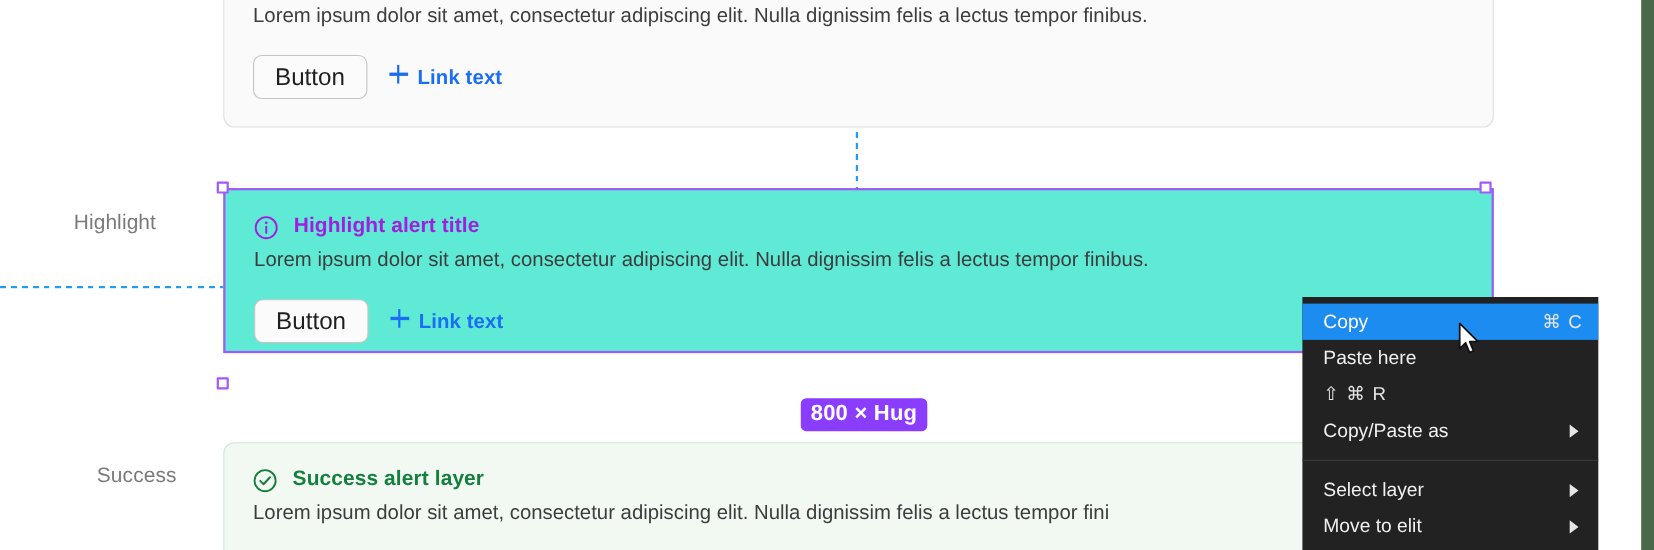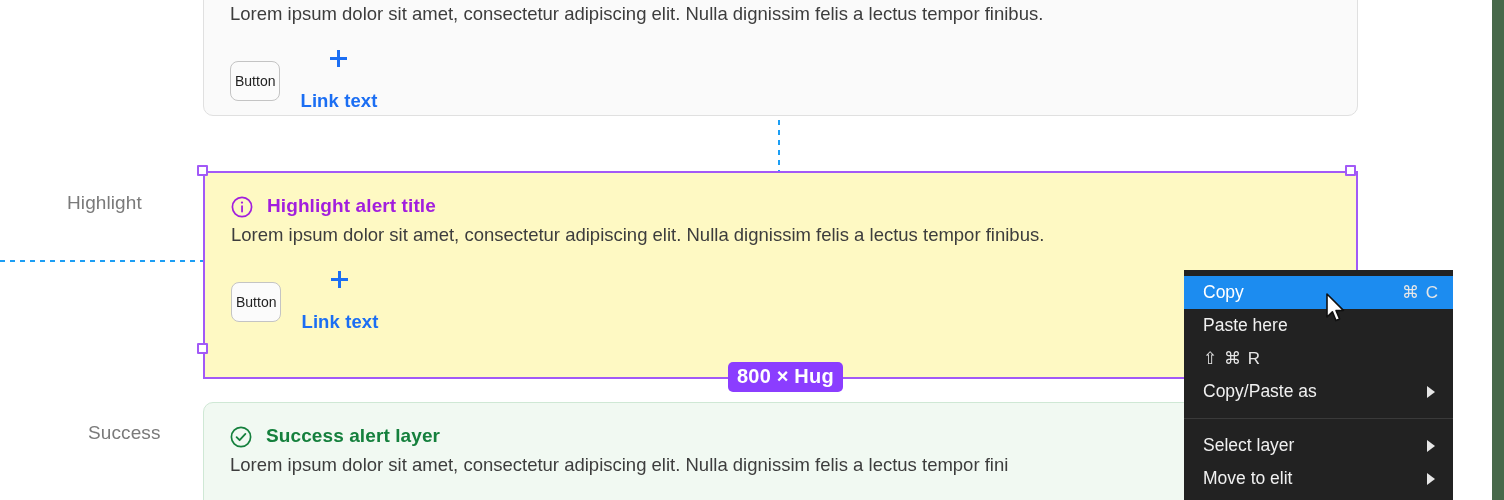--- a/index.html
+++ b/index.html
@@ -69,33 +69,32 @@
     line-height: 24px;
     margin-top: 1px;
     white-space: nowrap;
   }
   .alert-actions {
     display: flex; align-items: center; gap: 20px;
     margin-top: 24px;
   }
   .btn {
     display: inline-flex; align-items: center; justify-content: center;
-    height: 40px; padding: 0 4px;
+    height: 40px; padding: 0 19px;
     background: #fbfbfb;
     border: 1px solid #c4c4c4;
     border-radius: 8px;
-    font-size: 14px;
+    font-size: 22px;
     color: #1f1f1f;
     font-family: "Liberation Sans", sans-serif;
     cursor: pointer;
   }
   .link-wrap {
-    display: inline-flex; align-items: center; gap: 23px;
+    display: inline-flex; gap: 9px;
     cursor: pointer;
-    flex-direction: column;
   }
   .plus-icon {
     display: inline-block;
     width: 17px; height: 17px;
     position: relative;
   }
   .plus-icon::before, .plus-icon::after {
     content: ""; position: absolute; background: #1b6ef3;
   }
   .plus-icon::before { left: 0; top: 7px; width: 17px; height: 2.6px; }
@@ -113,22 +112,22 @@
     width: 1155px; height: 212px;
     background: #fafafa;
     border: 1px solid #e0e0e0;
     border-radius: 10px;
   }
   #card-neutral .alert-inner { padding-top: 74px; }
 
   
   #card-highlight {
     left: 203px; top: 171px;
-    width: 1155px; height: 208px;
-    background: #fef9c3;
+    width: 1155px; height: 150px;
+    background: #5eead4;
     border: 2px solid #a259f7;
   }
   #card-highlight .alert-title { color: #a21ede; }
 
   
   .handle {
     position: absolute;
     width: 11px; height: 11px;
     background: #ffffff;
     border: 2px solid #a259f7;

